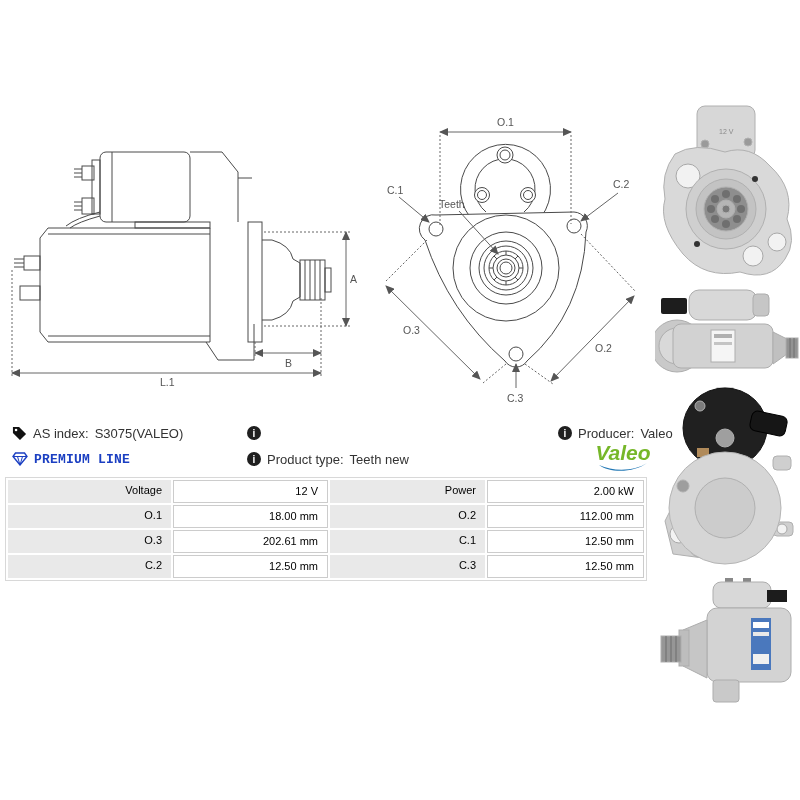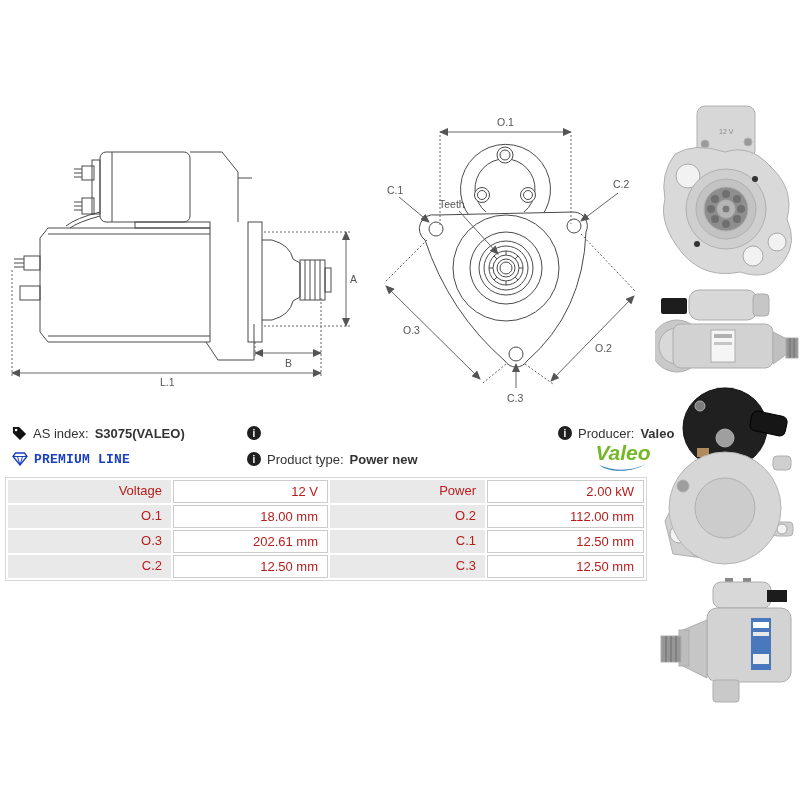--- a/index.html
+++ b/index.html
@@ -3,31 +3,31 @@
 <meta charset="utf-8">
 <style>
   html,body { margin:0; padding:0; background:#fff; }
   body { width:800px; height:800px; font-family:"Liberation Sans", sans-serif; }
   .sheet { position:relative; width:800px; height:800px; background:#fff; overflow:hidden; }
   .abs { position:absolute; }
 
   
   .info-item { position:absolute; font-size:13px; color:#333; white-space:nowrap;
                display:flex; align-items:center; gap:6px; height:16px; }
-  .b { font-weight:bold; }
+  .b { font-weight:normal; }
   .premium { color:#1b3fc2; font-weight:bold; letter-spacing:.2px; }
   .info-icon { width:14px; height:14px; border-radius:50%; background:#1f1f1f; color:#fff;
                font-size:10px; font-weight:bold; display:inline-flex; align-items:center;
                justify-content:center; flex:0 0 auto; }
 
   
   .spec-wrap { position:absolute; left:5px; top:477px; width:642px;
                border:1px solid #d8d8d8; background:#fff; box-sizing:border-box; }
-  table.spec { width:100%; border-collapse:separate; border-spacing:2px; font-size:13px;
-               color:#b91c1c; table-layout:fixed; }
+  table.spec { width:100%; border-collapse:separate; border-spacing:2px; font-size:11px;
+               color:#000000; table-layout:fixed; }
   table.spec td { padding:2px 9px 2px 8px; vertical-align:top; line-height:17px; }
   td.lbl { background:#e9e9e9; text-align:right; }
   td.val { background:#fff; border:1px solid #cccccc; text-align:right; }
 
   
   .drawing { position:absolute; }
   .photo-col { position:absolute; left:655px; top:104px; width:145px;
                display:flex; flex-direction:column; gap:2px; }
   svg text.dim { font-family:"Liberation Sans",sans-serif; font-size:10.5px; fill:#555; }
   svg text.mark { font-family:"Liberation Sans",sans-serif; font-size:7px; fill:#8a8a8a; }
@@ -285,21 +285,21 @@
     <svg width="16" height="14" viewBox="0 0 16 14">
       <path d="M3.5 1 h9 l2.5 3.5 -7 8.5 -7 -8.5 Z" fill="none" stroke="#1b3fc2" stroke-width="1.4"></path>
       <path d="M1 4.5 h14 M5.5 4.5 L8 13 L10.5 4.5" fill="none" stroke="#1b3fc2" stroke-width="1"></path>
     </svg>
     <span class="premium">PREMIUM LINE</span>
   </div>
 
   <div class="info-item" style="left:247px; top:451px;">
     <span class="info-icon">i</span>
     <span>Product type:</span>
-    <span class="b">Power new</span>
+    <span class="b">Teeth new</span>
   </div>
 
   <svg class="abs" style="left:592px; top:440px;" width="60" height="34" viewBox="0 0 60 34">
     <text x="31" y="20" text-anchor="middle" font-size="21" font-weight="bold" font-style="italic" fill="#76b729" font-family="Liberation Sans, sans-serif">Valeo</text>
     <path d="M7,25 C22,32 43,31 55,23 C42,33 17,33 7,25 Z" fill="#2278b5"></path>
   </svg>
 
   <div class="spec-wrap">
     <table class="spec">
       <colgroup>

